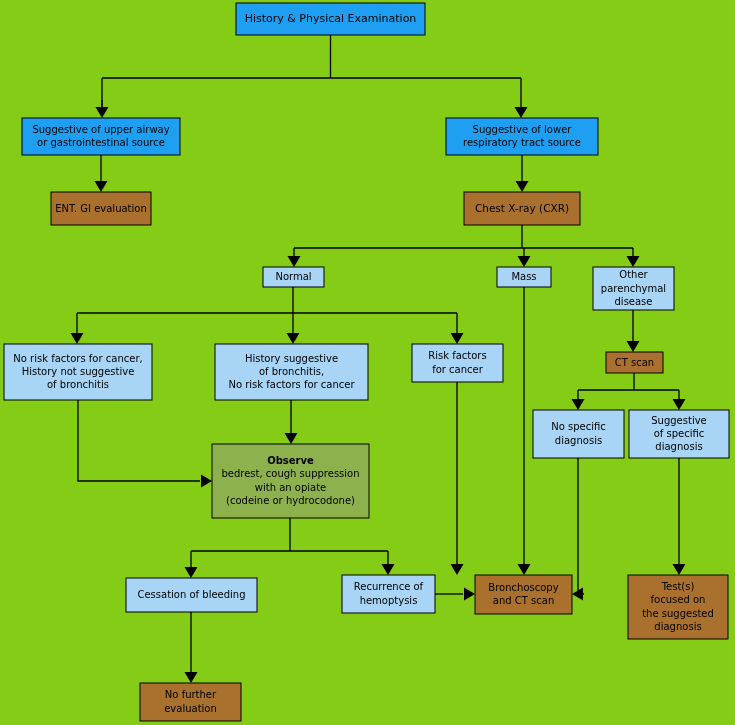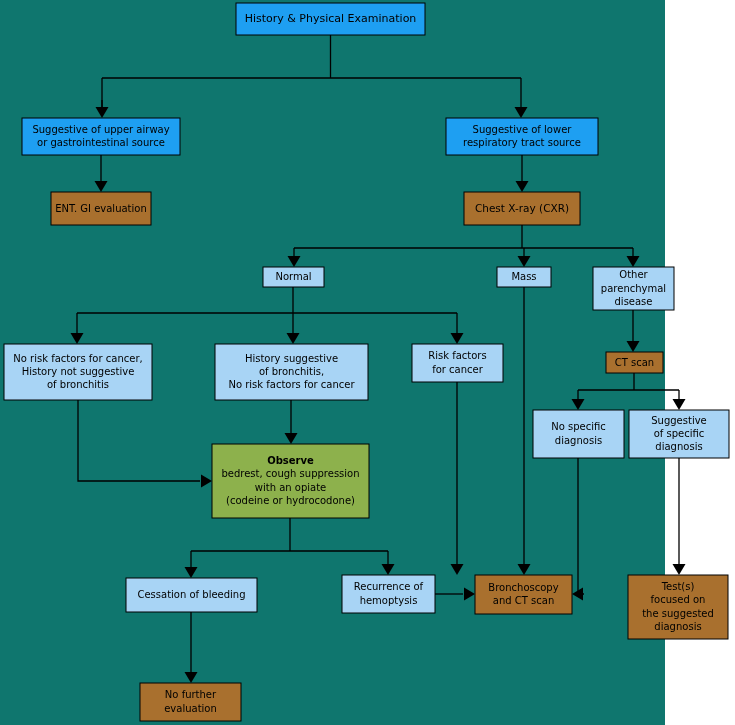--- a/index.html
+++ b/index.html
@@ -8,23 +8,23 @@
     background: #ffffff;
   }
   body {
     font-family: "DejaVu Sans", sans-serif;
     width: 735px;
     height: 725px;
     overflow: hidden;
   }
   #chart-root {
     position: relative;
-    width: 665px;
+    width: 735px;
     height: 725px;
-    background: #0f766e;
+    background: #84cc16;
   }
   svg#flow {
     position: absolute;
     left: 0;
     top: 0;
     width: 735px;
     height: 725px;
     display: block;
   }
   .node-rect {

